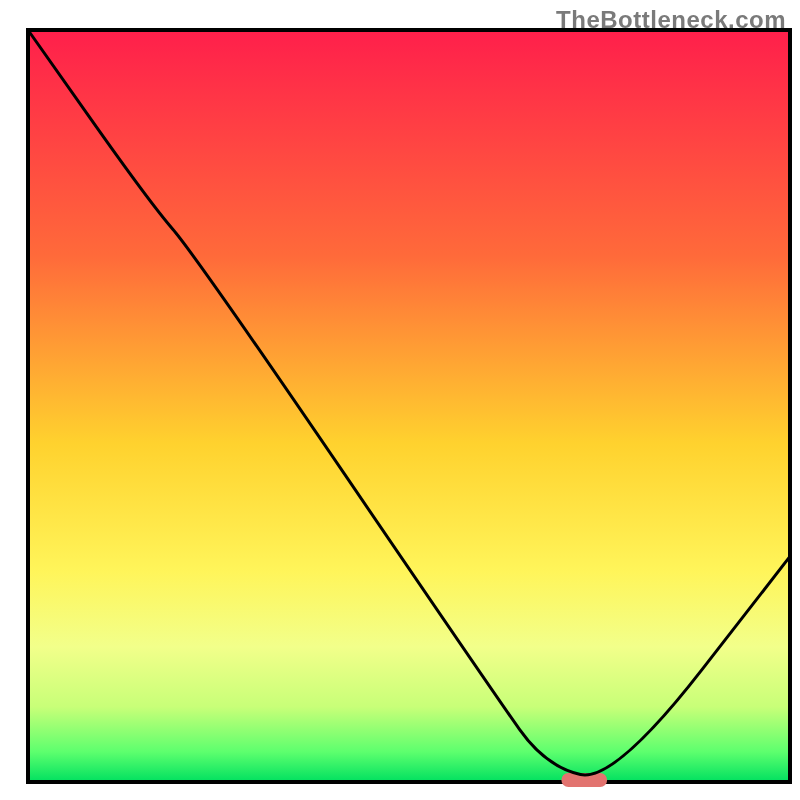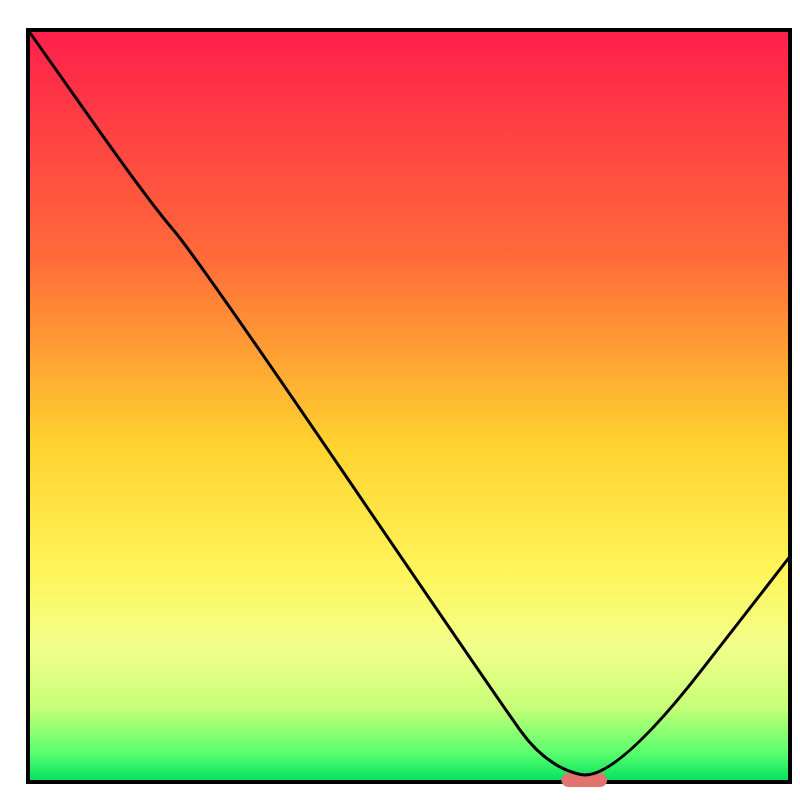--- a/index.html
+++ b/index.html
@@ -25,20 +25,21 @@
     letter-spacing: 0.5px;
   }
   svg {
     display: block;
   }
 </style>
 </head>
 <body>
 
 <div class="frame">
+  <div class="watermark">TheBottleneck.com</div>
 
   <svg width="800" height="800" viewBox="0 0 800 800">
     <defs>
       <linearGradient id="bg-grad" x1="0" y1="0" x2="0" y2="1">
 
       <stop offset="0%" stop-color="#ff1f4b"></stop>
           <stop offset="30%" stop-color="#ff6a3a"></stop>
           <stop offset="55%" stop-color="#ffd22e"></stop>
           <stop offset="72%" stop-color="#fff55a"></stop>
           <stop offset="82%" stop-color="#f2ff8a"></stop>

